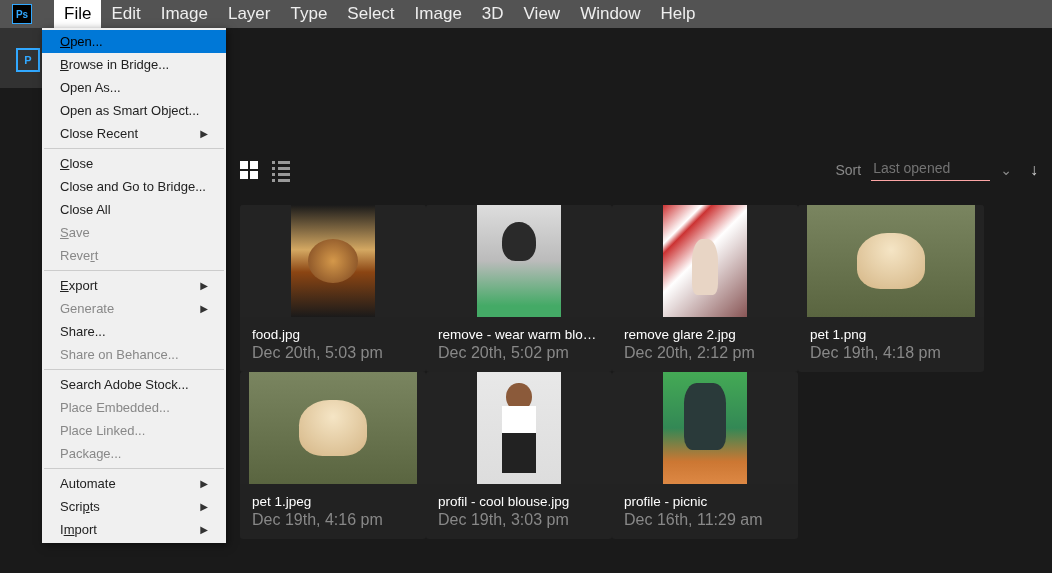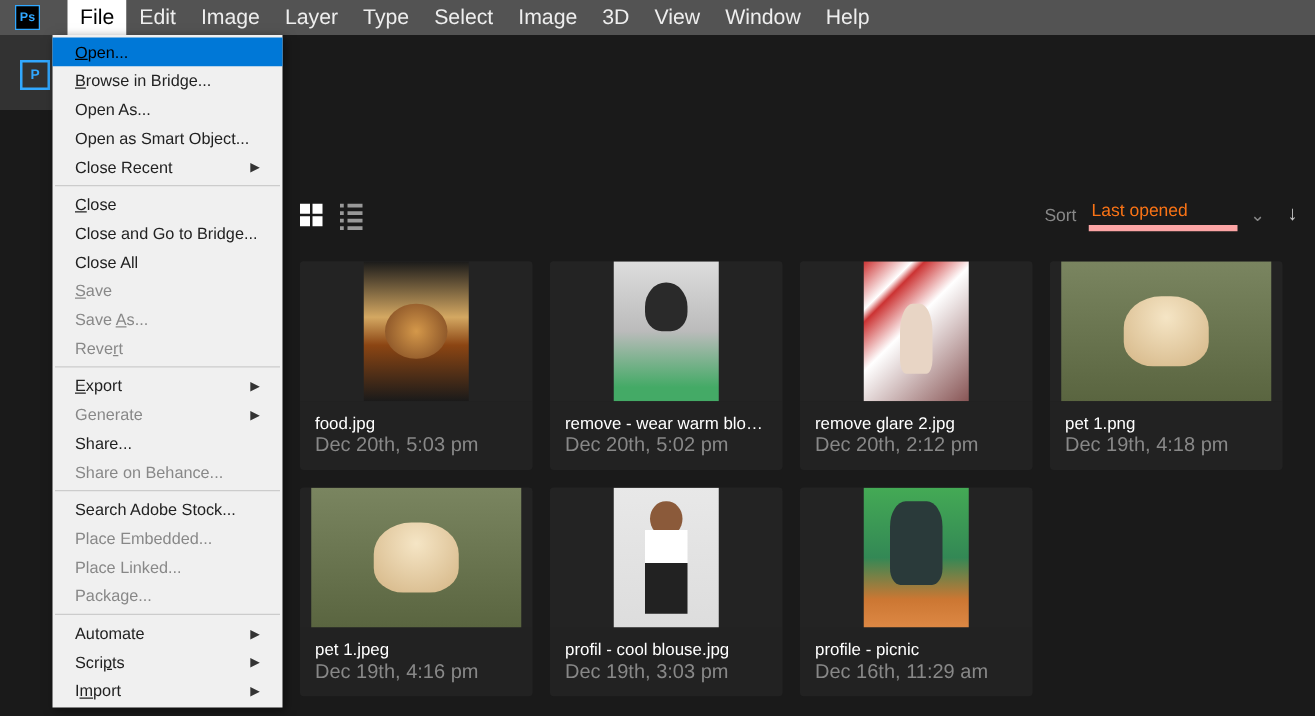--- a/index.html
+++ b/index.html
@@ -31,26 +31,26 @@
 .view-icon { width: 18px; height: 18px; cursor: pointer; }
 .grid-icon { display: grid; grid-template-columns: 1fr 1fr; grid-template-rows: 1fr 1fr; gap: 2px; }
 .grid-icon div { background: #fff; }
 .list-icon { display: flex; flex-direction: column; gap: 3px; }
 .list-icon div { height: 3px; display: flex; gap: 3px; align-items: center; }
 .list-icon div::before { content: ""; width: 3px; height: 3px; background: #999; }
 .list-icon div::after { content: ""; flex: 1; height: 3px; background: #999; }
 
 .sort-area { display: flex; align-items: center; gap: 10px; font-size: 14px; }
 .sort-label { color: #888; }
-.sort-value { color: #f97316; border-bottom: 5px solid #fca5a5; padding: 2px 40px 4px 2px; }
+.sort-value { color: #737373; border-bottom: 1px solid #fca5a5; padding: 2px 40px 4px 2px; }
 .chevron { color: #888; font-size: 14px; cursor: pointer; }
 .sort-dir { color: #ccc; font-size: 16px; cursor: pointer; margin-left: 8px; }
 
 
-.grid { display: grid; grid-template-columns: repeat(4, 186px); gap: 14px; }
+.grid { display: grid; grid-template-columns: repeat(4, 186px); }
 .card { background: #222; border-radius: 3px; padding: 0 0 10px 0; overflow: hidden; }
 .thumb-wrap { height: 112px; display: flex; align-items: center; justify-content: center; background: #232323; overflow: hidden; }
 .thumb { width: 84px; height: 112px; }
 .thumb.wide { width: 168px; height: 112px; }
 .card-title { font-size: 13.5px; color: #fff; padding: 10px 12px 2px 12px; white-space: nowrap; overflow: hidden; text-overflow: ellipsis; }
 .card-date { font-size: 16px; color: #888; padding: 0 12px; }
 
 
 .th-food { background: linear-gradient(180deg,#1a1a1a 0%,#d4a862 40%,#8b4513 60%,#1a1a1a 100%); position:relative; }
 .th-food::after{content:"";position:absolute;left:20%;top:30%;width:60%;height:40%;background:radial-gradient(circle,#d4984a,#7a4520);border-radius:50%;}
@@ -115,23 +115,20 @@
     <div class="dd-item">
       <span>Close and Go to Bridge...</span>
     </div>
     <div class="dd-item">
       <span>Close All</span>
     </div>
     <div class="dd-item disabled">
       <span><span class="underline">S</span>ave</span>
     </div>
     <div class="dd-item disabled">
-      <span>Save <span class="underline">A</span>s...</span>
-    </div>
-    <div class="dd-item disabled">
       <span>Reve<span class="underline">r</span>t</span>
     </div>
     <div class="dd-sep"></div>
     <div class="dd-item">
       <span><span class="underline">E</span>xport</span>
       <span class="dd-arrow">▶</span>
     </div>
     <div class="dd-item disabled">
       <span>Generate</span>
       <span class="dd-arrow">▶</span>

